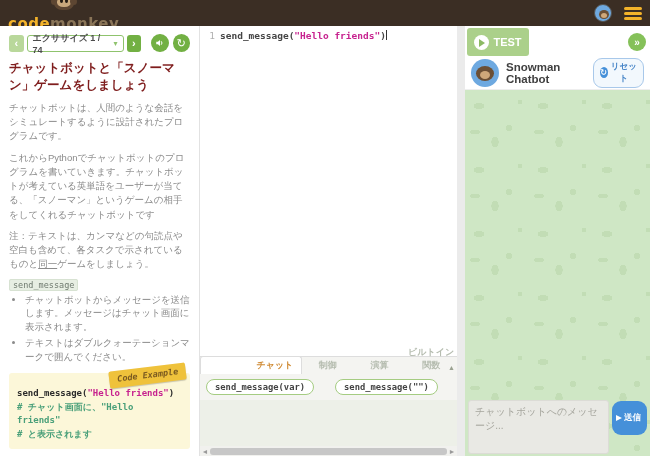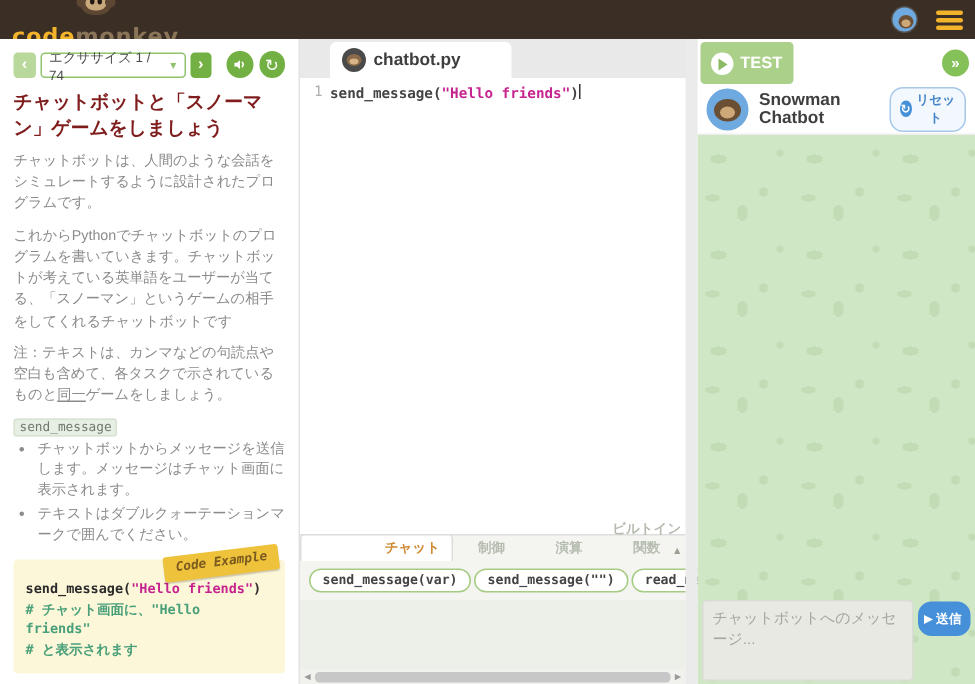--- a/index.html
+++ b/index.html
@@ -27,21 +27,21 @@
 
   .main { display:flex; flex:1; min-height:0; }
 
   
   .sidebar { width:200px; flex-shrink:0; background:#fff; display:flex; flex-direction:column; overflow:hidden; border-right:1px solid #e2e2e2; font-size:10px; }
   .side-pad { padding:8px 9px 0 9px; }
   .ex-nav { display:flex; align-items:center; justify-content:flex-end; gap:3px; margin-bottom:8px; }
   .nav-btn { width:15px; height:17px; border-radius:3px; color:#fff; font-weight:bold; font-size:11px; display:flex; align-items:center; justify-content:center; cursor:pointer; }
   .nav-prev { background:#b9d89b; }
   .nav-next { background:#72b043; }
-  .ex-pill { border:1px solid #8fc36d; background:#fff; border-radius:3px; height:17px; padding:0 5px; font-size:9px; font-weight:normal; color:#4c4c4c; display:flex; align-items:center; gap:3px; cursor:pointer; }
+  .ex-pill { border:1px solid #8fc36d; background:#fff; border-radius:3px; height:17px; padding:0 5px; font-size:9px; font-weight:bold; color:#4c4c4c; display:flex; align-items:center; gap:3px; cursor:pointer; }
   .ex-pill .caret { color:#8fc36d; font-size:8px; }
   .round-btn { width:18px; height:18px; border-radius:50%; background:#72b043; color:#fff; display:flex; align-items:center; justify-content:center; font-size:11px; cursor:pointer; }
   .round-btn + .round-btn { margin-left:1px; }
   .round-btn svg { width:10px; height:10px; }
   .ex-title { font-size:12.5px; font-weight:bold; color:#7f1d1d; line-height:1.35; margin-bottom:7px; }
   .para { color:#8b8b8b; line-height:1.5; margin-bottom:7px; font-size:9.5px; }
   .u { text-decoration:underline; }
   .chip { font-family:"DejaVu Sans Mono",monospace; font-size:8.5px; background:#e7eee3; border:1px solid #d7e2d2; border-radius:2px; color:#6f7a6f; padding:0 3px; }
   .api-block { margin-bottom:4px; }
   .api-block ul { margin:3px 0 0 16px; color:#8b8b8b; line-height:1.45; font-size:9.5px; }
@@ -63,21 +63,21 @@
   .file-tab-name { font-size:11.5px; font-weight:bold; color:#3d3d3d; }
   .code-area { flex:1; display:flex; font-family:"DejaVu Sans Mono",monospace; font-size:9.5px; padding-top:4px; min-height:0; }
   .gutter { width:20px; text-align:right; padding-right:5px; color:#b0b0b0; }
   .code-line { color:#444; font-weight:bold; white-space:pre; }
   .cursor { display:inline-block; width:1px; height:10px; background:#333; vertical-align:-1px; }
   .toolbox { height:100px; flex-shrink:0; border-top:1px solid #ddd; background:#f4f4f1; display:flex; flex-direction:column; margin-right:8px; }
   .toolbox-tabs { height:17px; display:flex; align-items:flex-end; font-size:9px; color:#b6bdb0; flex-shrink:0; position:relative; }
   .tb-tab { flex:1; text-align:center; padding:2px 0; cursor:pointer; font-weight:bold; }
   .tb-tab.active { background:#fff; color:#cf8a33; border:1px solid #ddd; border-bottom:none; border-radius:3px 3px 0 0;padding-left:48px; }
   .tb-collapse { position:absolute; right:2px; bottom:3px; color:#9aa191; font-size:7px; cursor:pointer; }
-  .block-row { display:flex; gap:2px; padding:5px 6px; flex-shrink:0; }
+  .block-row { display:flex; gap:21px; padding:5px 6px; flex-shrink:0; }
   .block-pill { background:#fff; border:1.5px solid #a5cc82; border-radius:11px; padding:2px 8px; font-family:"DejaVu Sans Mono",monospace; font-size:8.8px; font-weight:bold; color:#444; cursor:pointer; white-space:nowrap; }
   .toolbox-fill { flex:1; background:#edf0e8; }
   .h-scrollbar { height:10px; background:#f1f1ee; display:flex; align-items:center; flex-shrink:0; }
   .h-arrow { width:10px; color:#9a9a9a; font-size:7px; text-align:center; cursor:pointer; }
   .h-thumb { flex:1; height:7px; background:#c7c7c7; border-radius:3px; cursor:pointer; }
 
   
   .chat-col { flex:1; display:flex; flex-direction:column; min-width:0; background:#fff; }
   .chat-tabs { height:30px; display:flex; align-items:stretch; gap:2px; padding:2px 4px 0 2px; flex-shrink:0; background:#fff; }
   .test-tab { width:62px; background:#abd08a; border-radius:3px; display:flex; align-items:center; justify-content:center; gap:4px; color:#fff; font-weight:bold; font-size:11px; cursor:pointer; }
@@ -99,21 +99,21 @@
     background-image:
       radial-gradient(ellipse 9px 5px at 14px 16px, #c2ddb5 60%, transparent 61%),
       radial-gradient(circle 5px at 44px 38px, #c2ddb5 60%, transparent 61%),
       radial-gradient(ellipse 6px 9px at 30px 52px, #c2ddb5 60%, transparent 61%),
       radial-gradient(circle 4px at 55px 12px, #c2ddb5 60%, transparent 61%),
       radial-gradient(ellipse 8px 4px at 10px 42px, #c2ddb5 60%, transparent 61%);
     background-size:64px 64px; }
   .chat-input-wrap { position:absolute; left:3px; right:3px; bottom:2px; height:54px; }
   .chat-textarea { position:absolute; left:0; top:0; bottom:0; width:calc(100% - 38px); background:#e9e9e4; border:1px solid #dcdcd6; border-radius:3px; resize:none; font-family:inherit; font-size:10px; color:#555; padding:4px 6px; outline:none; }
   .chat-textarea::placeholder { color:#a6a69e; }
-  .send-btn { position:absolute; right:0; top:1px; height:23px; background:#4590d9; border:none; border-radius:9px; color:#fff; font-size:8.5px; font-weight:bold; padding:0 6px 0 4px; display:flex; align-items:center; gap:2px; cursor:pointer; font-family:inherit; }
+  .send-btn { position:absolute; right:0; top:1px; height:34px; background:#4590d9; border:none; border-radius:9px; color:#fff; font-size:8.5px; font-weight:bold; padding:0 6px 0 4px; display:flex; align-items:center; gap:2px; cursor:pointer; font-family:inherit; }
   .send-icon { width:0; height:0; border-left:6px solid #fff; border-top:3.5px solid transparent; border-bottom:3.5px solid transparent; }
 </style>
 </head>
 <body>
 
 <div class="app">
 
   <header class="topbar">
     <div class="logo">
       <div class="logo-monkey">
@@ -177,26 +177,20 @@
           <div><span class="code-fn">send_message(</span><span class="code-str">"Hello friends"</span><span class="code-fn">)</span></div>
           <div class="code-comment"># チャット画面に、"Hello friends"</div>
           <div class="code-comment"># と表示されます</div>
         </div>
       </div>
 
     </aside>
 
     <section class="editor-col">
       <div class="v-scrollbar"></div>
-      <div class="tabbar">
-        <div class="file-tab">
-          <span class="tab-avatar"></span>
-          <span class="file-tab-name">chatbot.py</span>
-        </div>
-      </div>
       <div class="code-area">
         <div class="gutter"><span>1</span></div>
         <div class="code-line"><span>send_message(</span><span class="code-str">"Hello friends"</span><span>)</span><span class="cursor"></span></div>
       </div>
       <div class="toolbox">
         <div class="toolbox-tabs">
           <span class="tb-tab active">チャット</span>
           <span class="tb-tab">制御</span>
           <span class="tb-tab">演算</span>
           <span class="tb-tab">ビルトイン関数</span>

